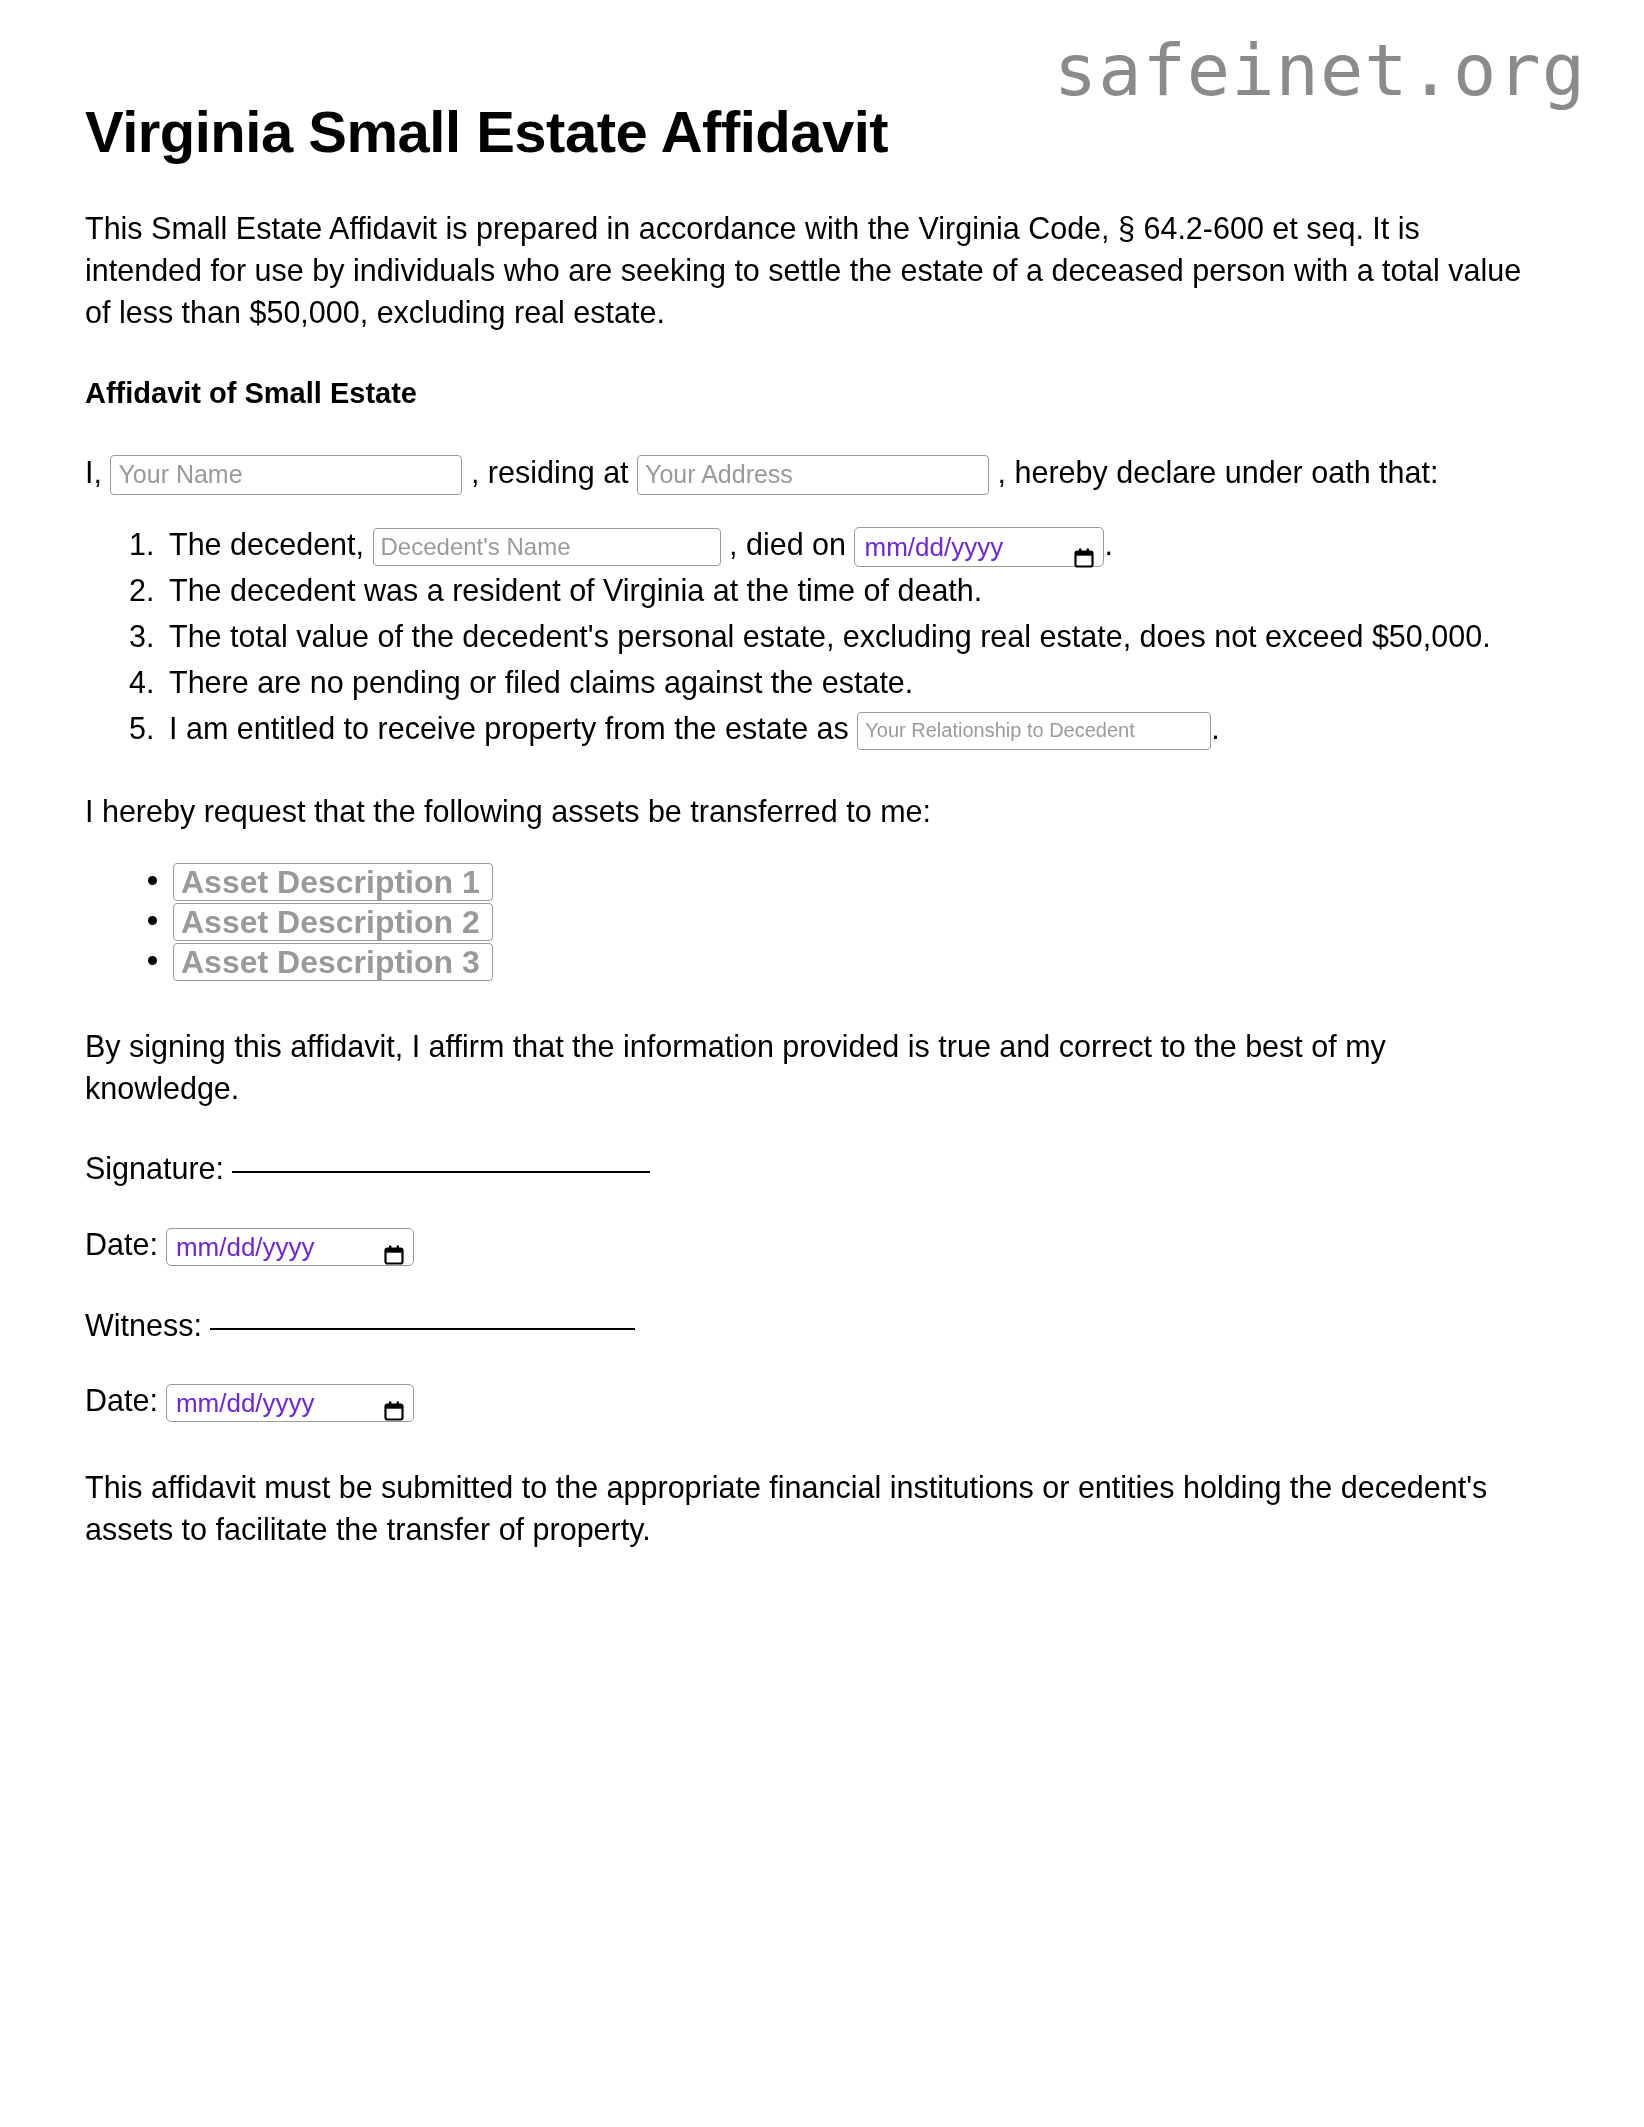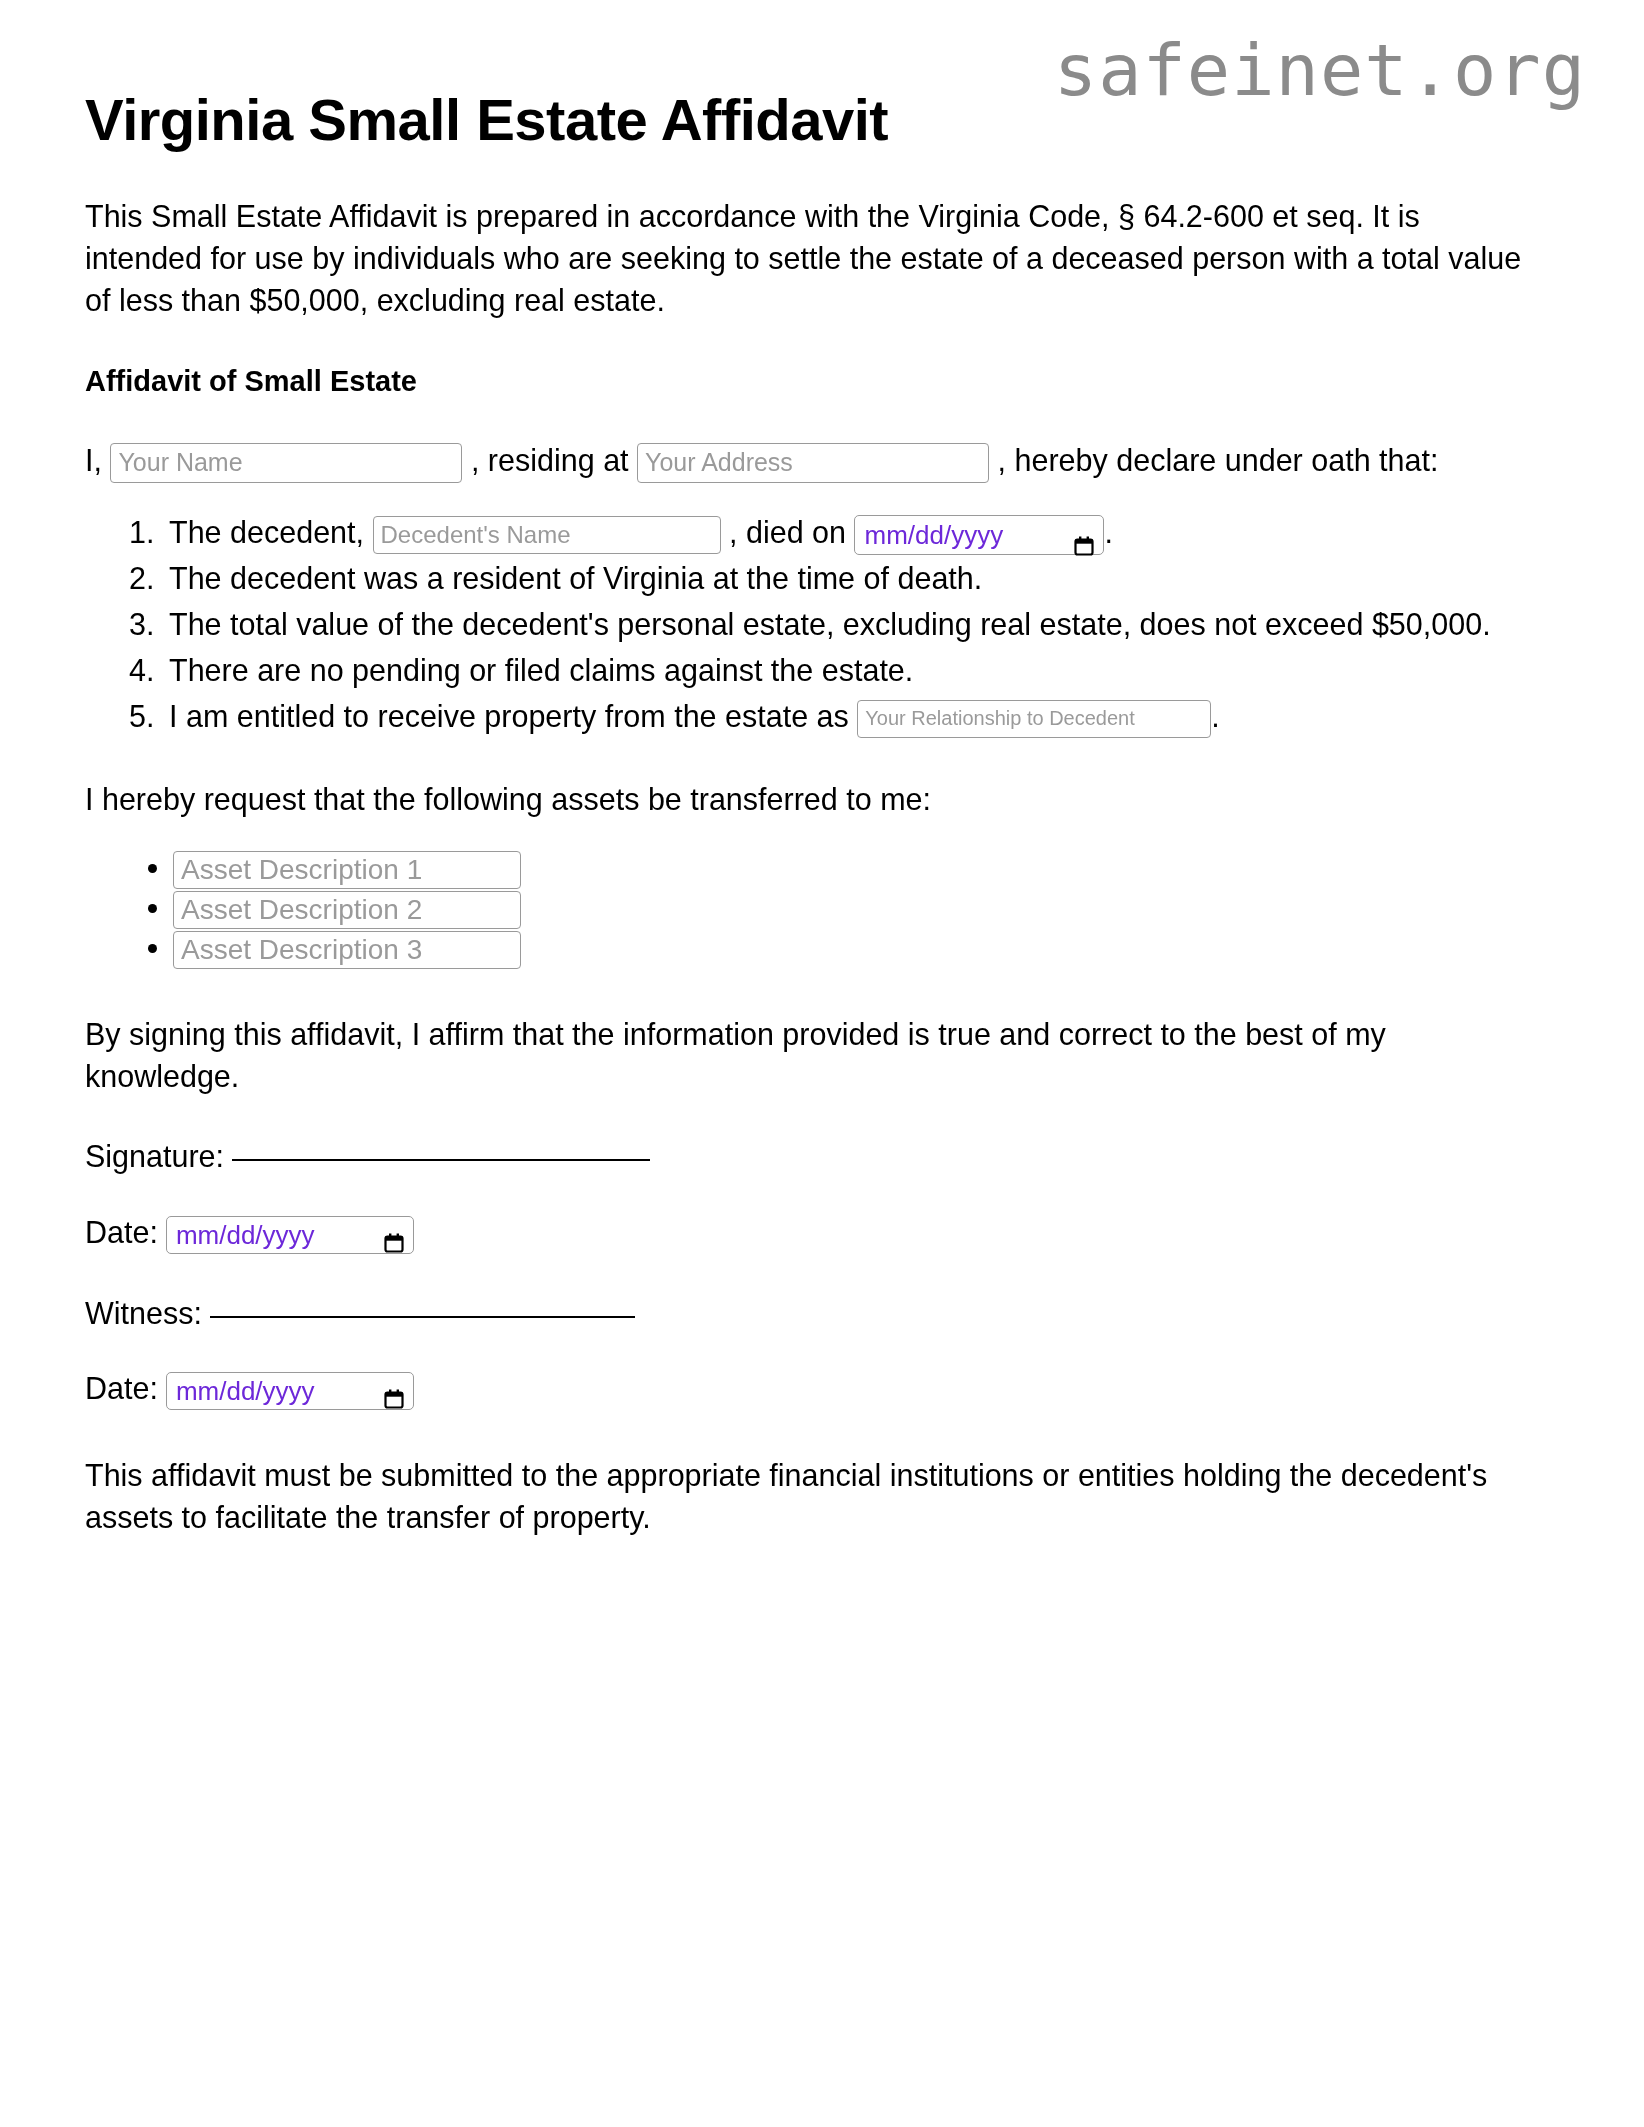--- a/index.html
+++ b/index.html
@@ -30,21 +30,21 @@
     font-size: 72px;
     color: #8b8b8b;
     letter-spacing: 1px;
     white-space: nowrap;
     line-height: 1;
     user-select: none;
   }
   .content {
     position: absolute;
     left: 85px;
-    top: 88px;
+    top: 100px;
     width: 1452px;
   }
   h1.doc-title {
     font-family: "Liberation Sans", sans-serif;
     font-size: 58px;
     font-weight: bold;
     margin: 0 0 0 0;
     line-height: 1.12;
     letter-spacing: -0.5px;
   }
@@ -79,21 +79,21 @@
     outline: none;
   }
   input[type="text"]::placeholder {
     color: #9a9a9a;
     opacity: 1;
   }
   input.name-field { width: 352px; height: 40px; }
   input.address-field { width: 352px; height: 40px; }
   input.decedent-field { width: 348px; height: 38px; font-size: 24px; }
   input.relationship-field { width: 354px; height: 38px; font-size: 20px; }
-  input.asset-field { width: 348px; height: 38px; font-size: 28px; }
+  input.asset-field { width: 320px; height: 38px; font-size: 32px; font-weight: bold; }
 
   .date-box {
     display: inline-flex;
     align-items: center;
     justify-content: space-between;
     border: 1.6px solid #9a9a9a;
     border-radius: 5px;
     background: #ffffff;
     padding: 2px 8px 2px 9px;
     vertical-align: middle;

